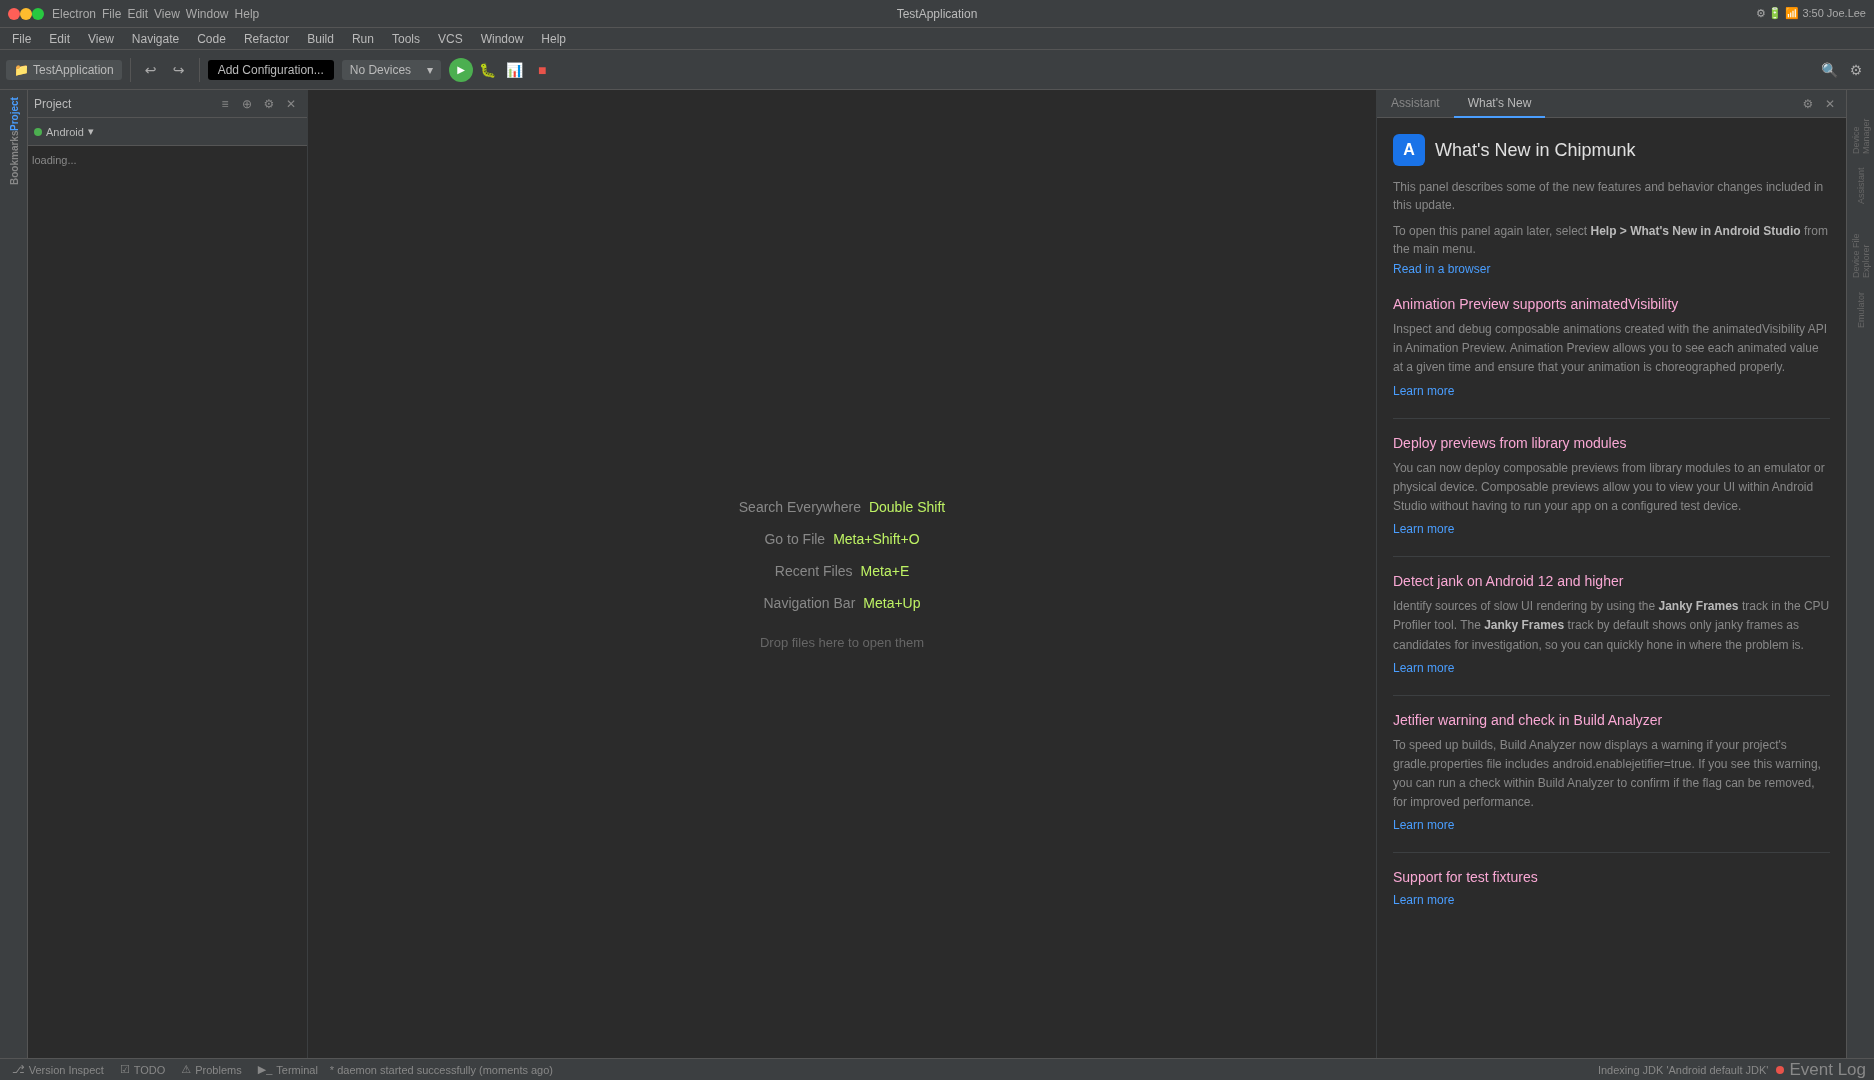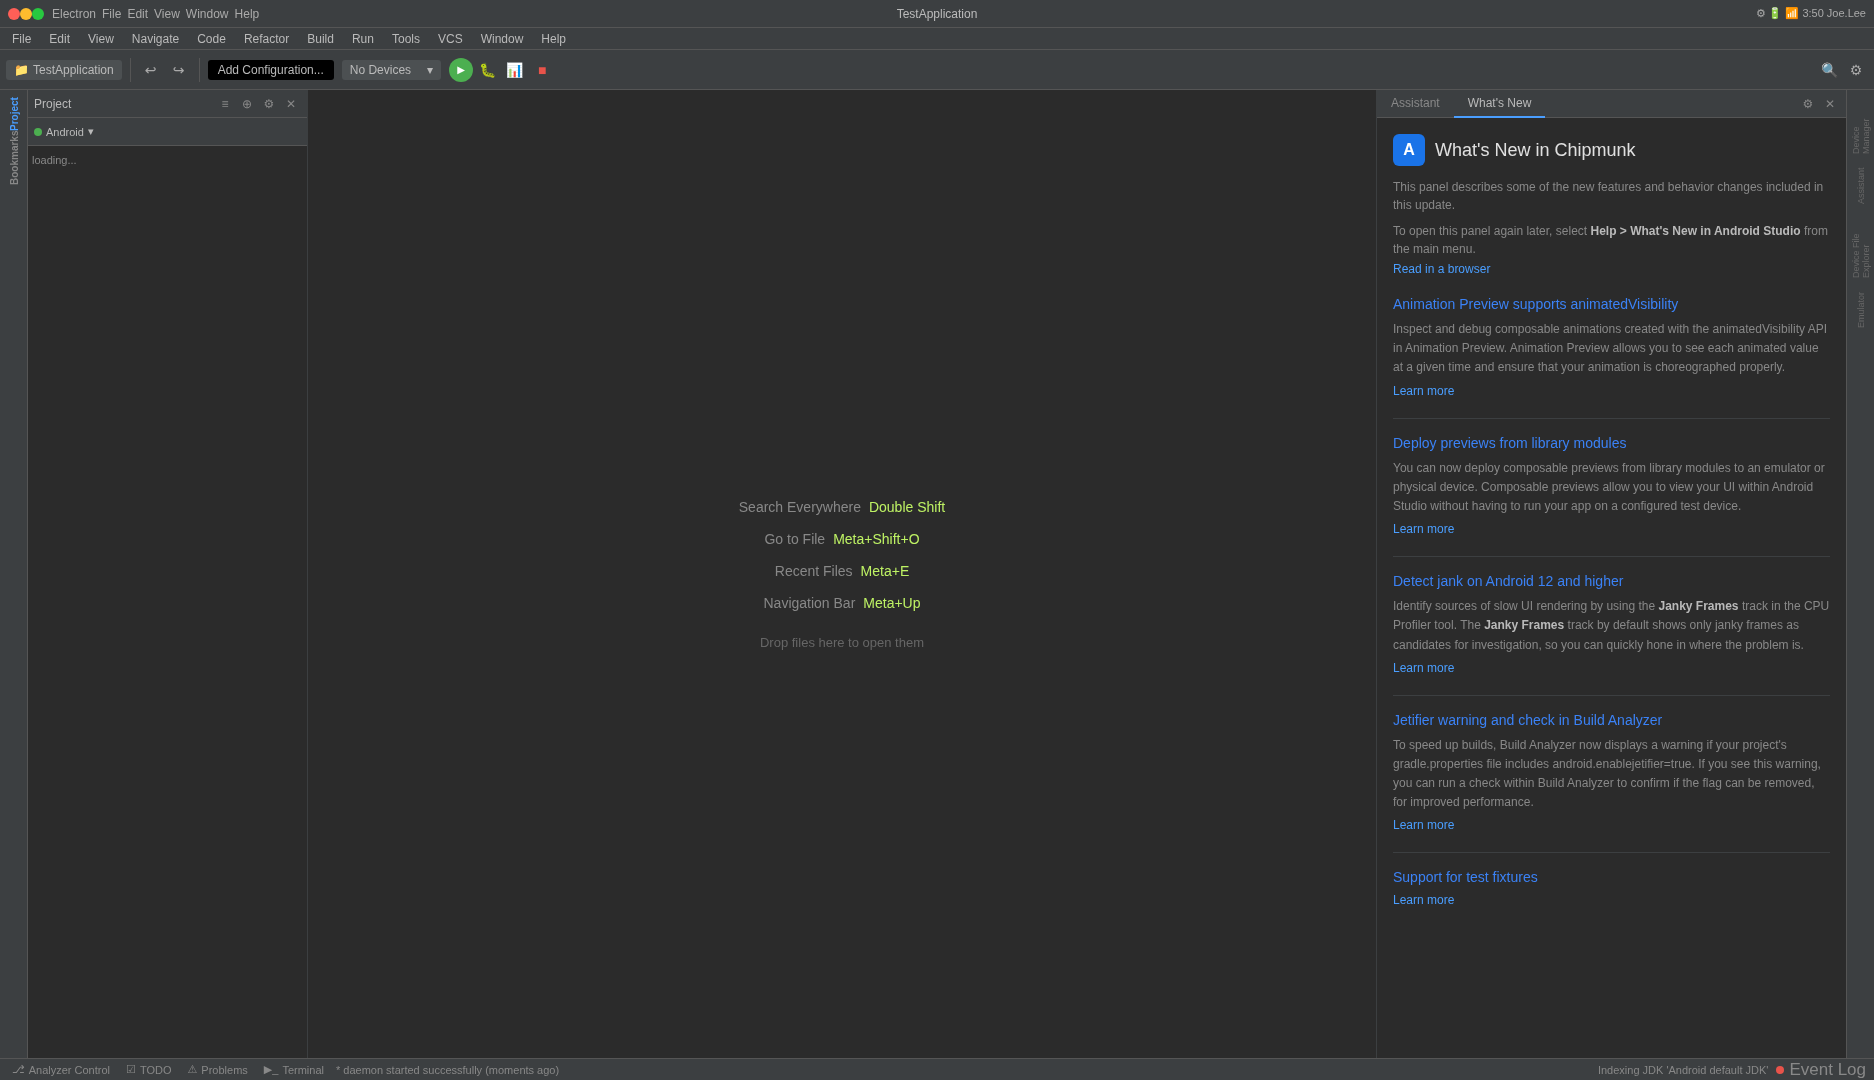--- a/index.html
+++ b/index.html
@@ -358,21 +358,21 @@
       font-size: 12px;
       color: #4a9eff;
       cursor: pointer;
       margin-bottom: 20px;
     }
     .wn-section {
       margin-bottom: 20px;
     }
     .wn-section-title {
       font-size: 14px;
-      color: #3b82f6;
+      color: #f9a8d4;
       font-weight: 500;
       margin-bottom: 8px;
     }
     .wn-section-body {
       font-size: 12px;
       color: #888;
       line-height: 1.6;
       margin-bottom: 6px;
     }
     .wn-section-body strong {
@@ -657,21 +657,21 @@
     <div class="right-icon">Assistant</div>
     <div class="right-icon">Device File Explorer</div>
     <div class="right-icon">Emulator</div>
   </div>
 </div>
 
 <div id="status-bar">
   <div class="status-tabs">
     <div class="status-tab">
       <span>⎇</span>
-      <span>Analyzer Control</span>
+      <span>Version Inspect</span>
     </div>
     <div class="status-tab">
       <span>☑</span>
       <span>TODO</span>
     </div>
     <div class="status-tab">
       <span>⚠</span>
       <span>Problems</span>
     </div>
     <div class="status-tab">

